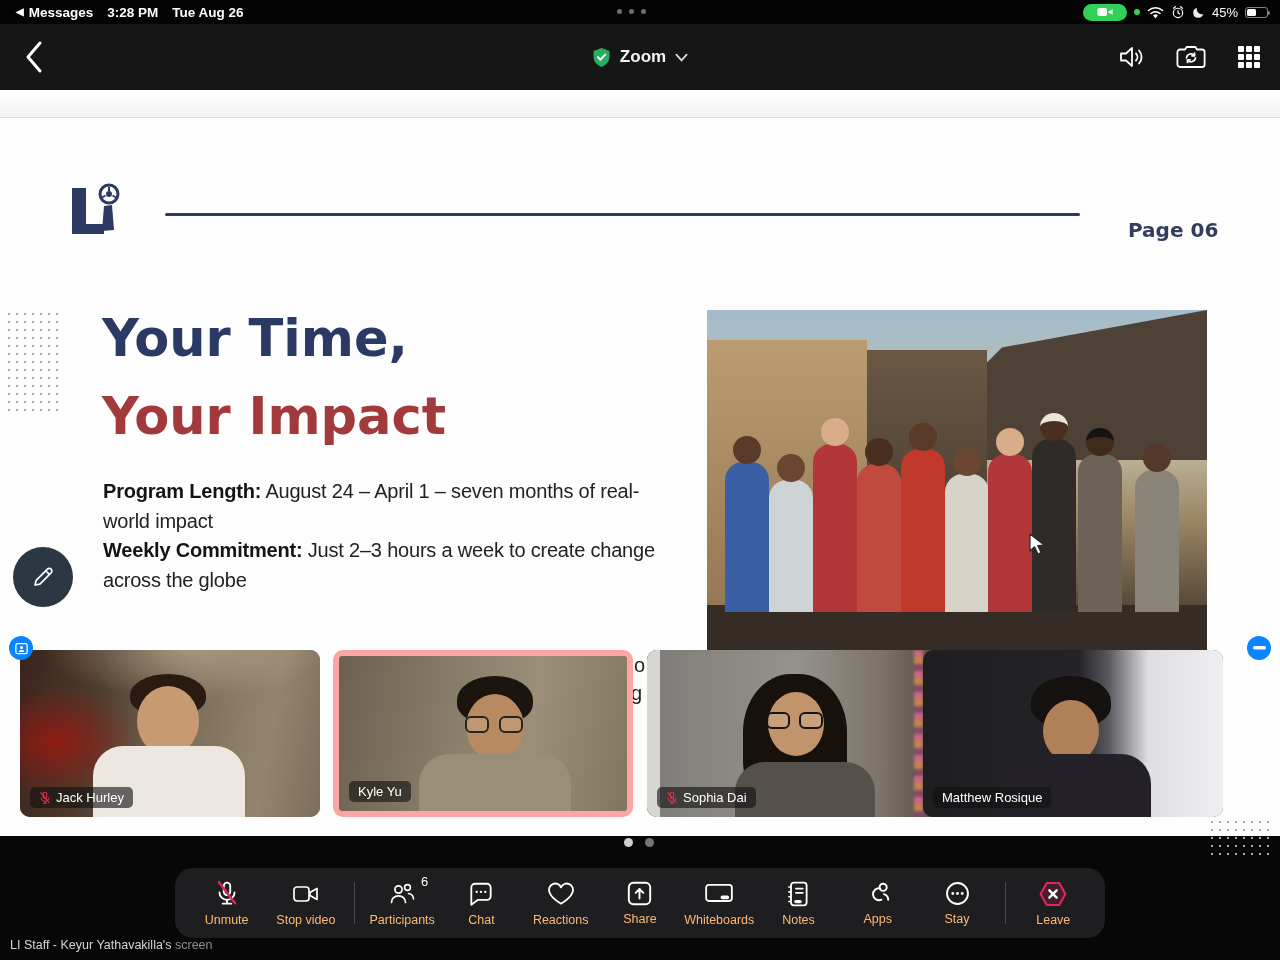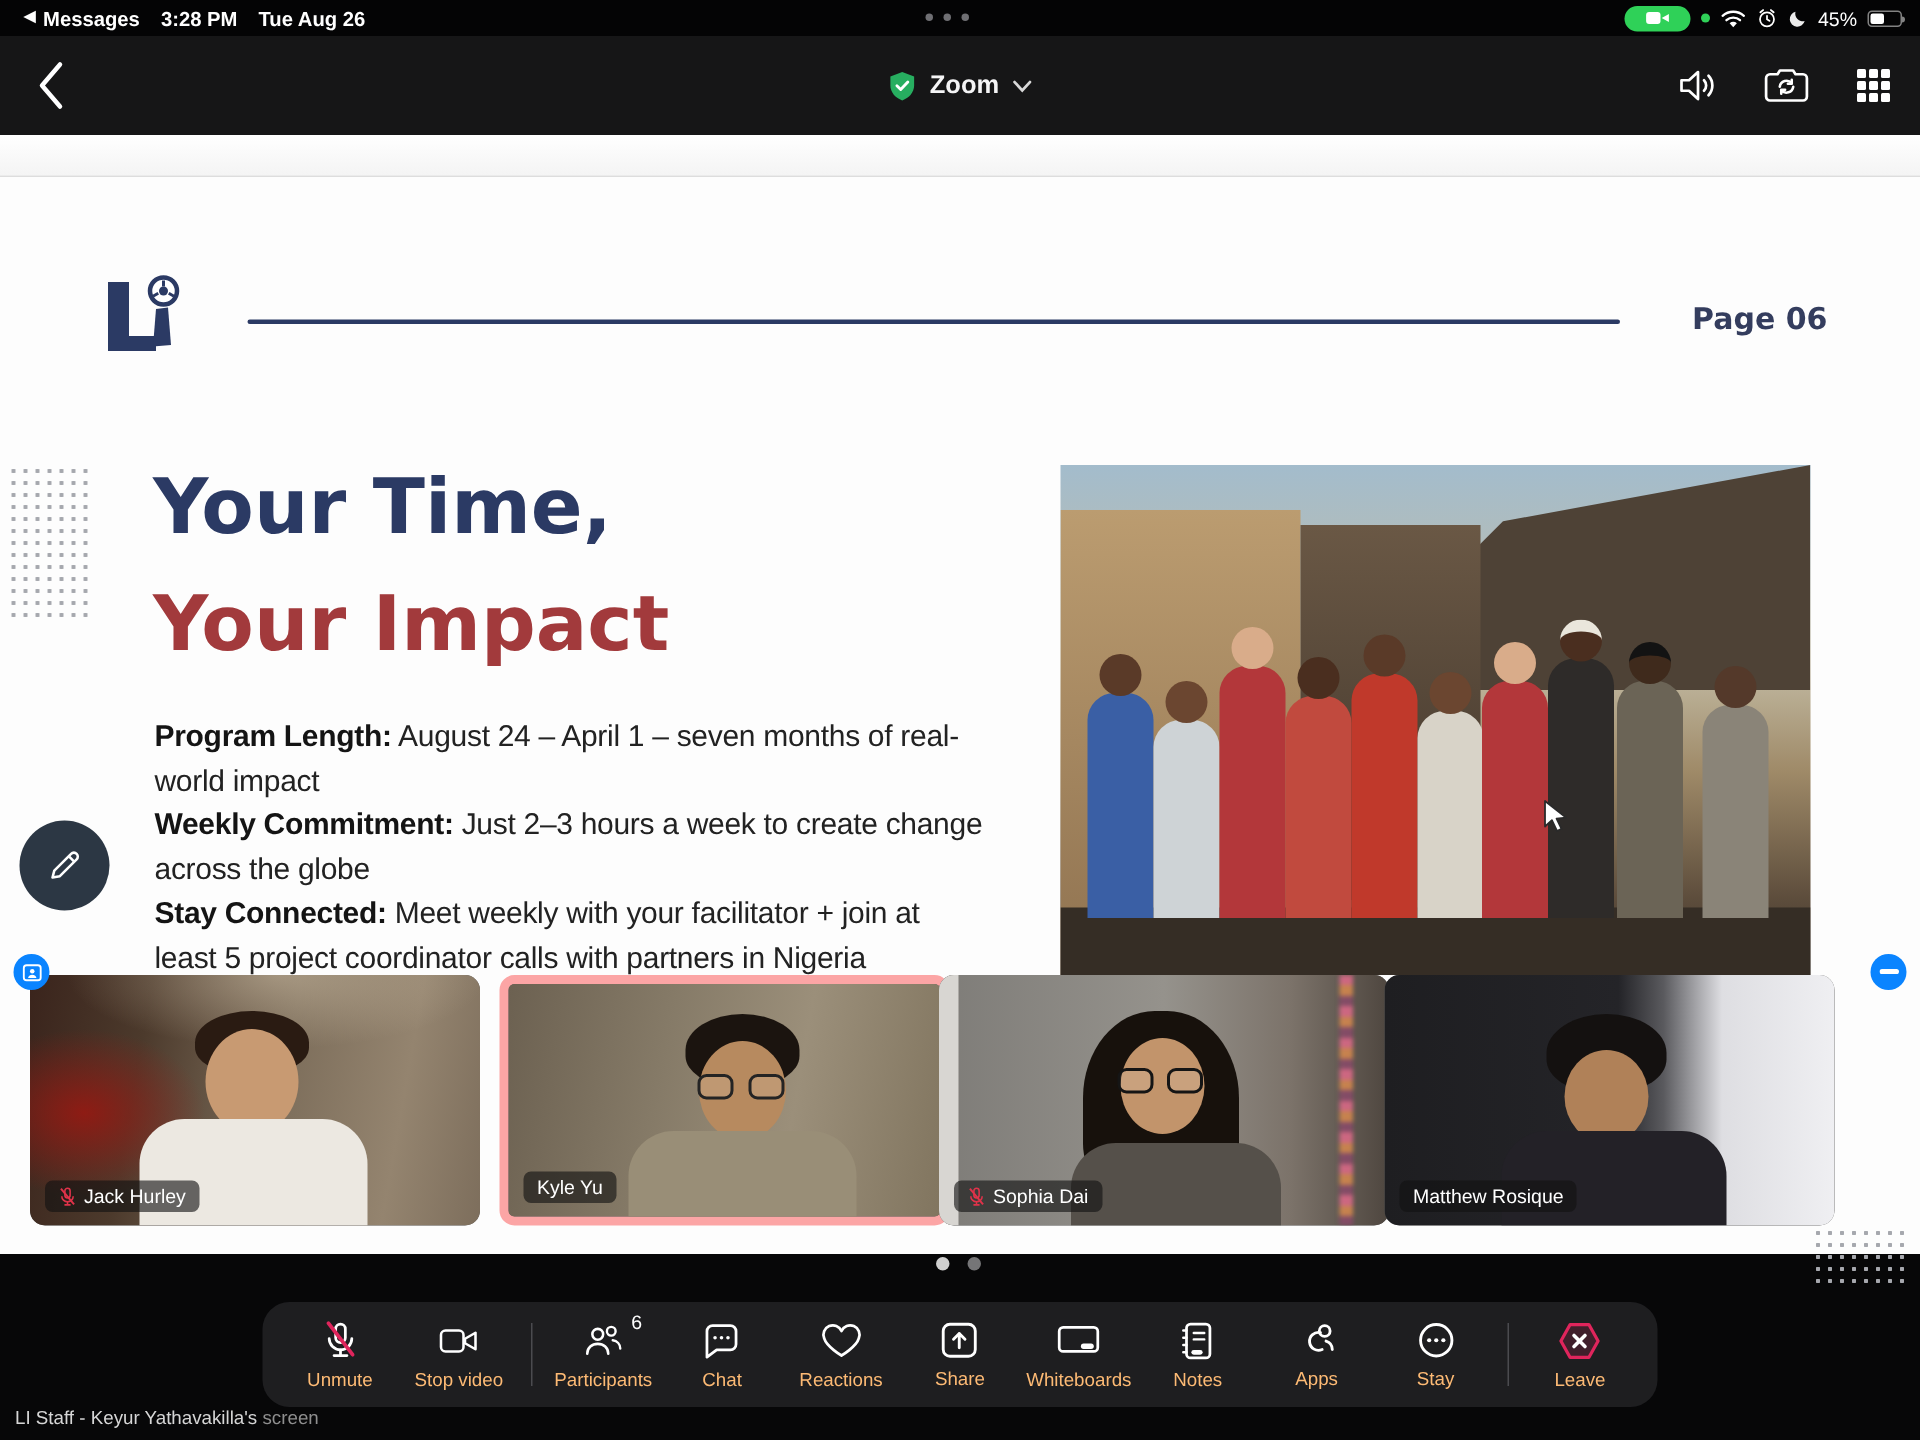--- a/index.html
+++ b/index.html
@@ -26,21 +26,21 @@
 .app-bar{position:absolute;top:24px;left:0;width:1280px;height:66px;background:#161617}
 .back-btn{position:absolute;left:16px;top:14px;width:36px;height:38px;display:flex;align-items:center;justify-content:center}
 .title-wrap{position:absolute;left:0;right:0;top:0;height:100%;display:flex;align-items:center;justify-content:center;gap:9px;color:#f4f4f5;font-size:17px;font-weight:bold}
 .top-right{position:absolute;right:18px;top:0;height:100%;display:flex;align-items:center;gap:30px}
 
 
 .screen{position:absolute;top:90px;left:0;width:1280px;height:746px;background:#fdfdfd;overflow:hidden}
 .screen-top{position:absolute;top:0;left:0;right:0;height:28px;background:linear-gradient(#fff,#f4f4f4);border-bottom:1px solid #dddddd}
 .logo{position:absolute;left:66px;top:88px}
 .rule{position:absolute;left:165px;top:123px;width:915px;height:3px;background:#2b3a64;border-radius:2px}
-.page-label{position:absolute;left:1128px;top:110px;font-size:20px;font-weight:bold;color:#343d5e;font-family:"DejaVu Sans",sans-serif}
+.page-label{position:absolute;left:1128px;top:128px;font-size:20px;font-weight:bold;color:#343d5e;font-family:"DejaVu Sans",sans-serif}
 .dot-grid{background-image:radial-gradient(#a6a8ae 1.4px,transparent 1.5px);background-size:8px 8px}
 .dots-left{position:absolute;left:5px;top:220px;width:56px;height:102px}
 .dots-br{position:absolute;left:1208px;top:818px;width:64px;height:42px;z-index:6}
 .slide-title{position:absolute;left:102px;top:210px;font-family:"DejaVu Sans",sans-serif;font-weight:bold;font-size:51px;line-height:78px;letter-spacing:0}
 .t-navy{color:#2b3a64}
 .t-red{color:#a23a3c}
 .slide-body{position:absolute;left:103px;top:387px;width:556px;font-size:20px;line-height:29.5px;color:#222;letter-spacing:-0.2px}
 .slide-body b{color:#141414}
 .frag{position:absolute;font-size:20px;color:#222;z-index:3}
 
@@ -195,21 +195,20 @@
   <div class="dot-grid dots-left"></div>
 
   <div class="slide-title">
     <div class="t-navy">Your Time,</div>
     <div class="t-red">Your Impact</div>
   </div>
 
   <div class="slide-body">
     <p><b>Program Length:</b><span> August 24 – April 1 – seven months of real-world impact</span></p>
     <p><b>Weekly Commitment:</b><span> Just 2–3 hours a week to create change across the globe</span></p>
-    <p><b>Stay Connected:</b><span> Meet weekly with your facilitator + join at least 5 project coordinator calls with partners in Nigeria</span></p>
   </div>
 
   <div class="photo">
     <div class="ph-wall-l"></div>
     <div class="ph-roof"></div>
     <div class="ph-door"></div>
     <div class="ph-ground"></div>
     <div class="fig" style="left:18px;height:150px;background:#3a5fa5">
         <i class="fh" style="background:#5a3a28"></i>
       </div>
@@ -286,21 +285,21 @@
   <div class="hairc" style="left:118px;top:20px;width:76px;height:48px;background:#1b140f"></div>
   <div class="head" style="left:127px;top:38px;width:58px;height:66px;background:#b78a5f"></div>
   <div class="lens" style="left:126px;top:60px"></div>
   <div class="lens" style="left:160px;top:60px"></div>
   <div class="torso" style="left:80px;top:98px;width:152px;height:66px;background:#998e77"></div>
   <div class="name-badge">
     <span>Kyle Yu</span>
   </div>
 </div>
 
-<div class="tile" style="left:626px">
+<div class="tile" style="left:647px">
   <div class="tile-bg bg-sophia"></div>
   <div class="abs" style="left:0;top:0;width:13px;height:167px;background:#d8d6d2"></div>
   <div class="led"></div>
   <div class="hairc" style="left:96px;top:24px;width:104px;height:126px;background:#17110c;border-radius:46% 46% 30% 30%"></div>
   <div class="head" style="left:121px;top:42px;width:56px;height:64px;background:#c2946b"></div>
   <div class="lens" style="left:119px;top:62px;border-color:#151515"></div>
   <div class="lens" style="left:152px;top:62px;border-color:#151515"></div>
   <div class="torso" style="left:88px;top:112px;width:140px;height:55px;background:#55504a"></div>
   <div class="name-badge">
     <svg width="12" height="14" viewBox="0 0 20 24">

